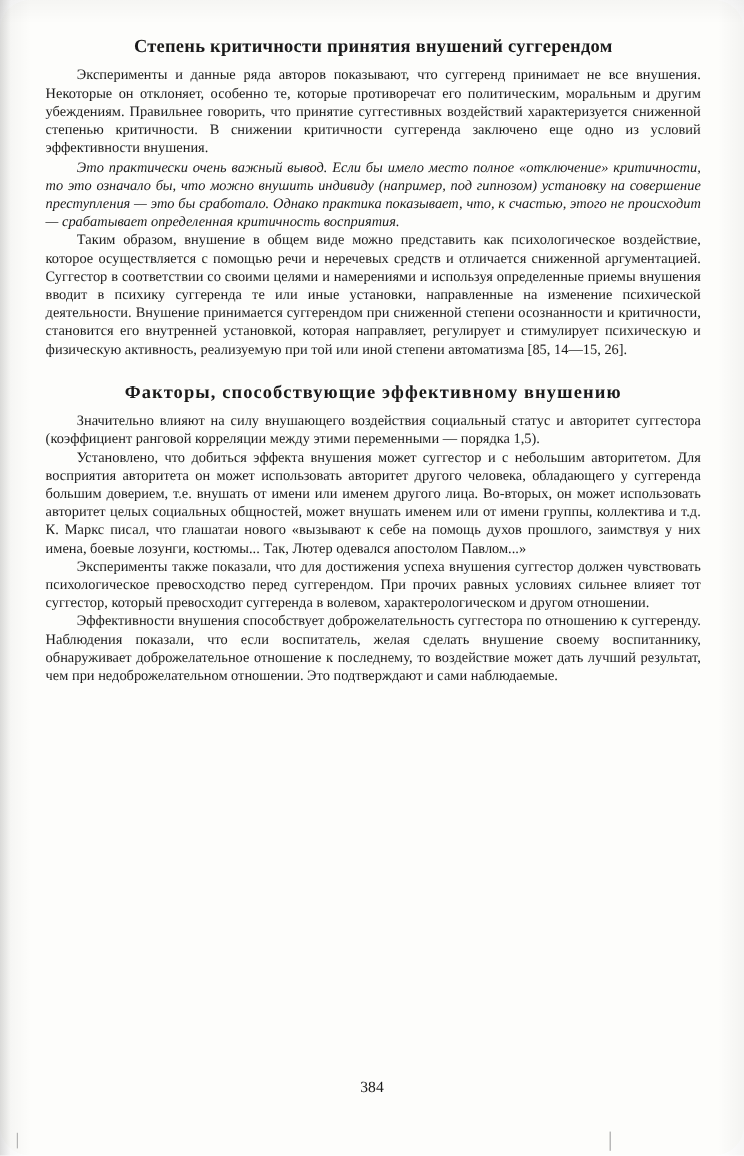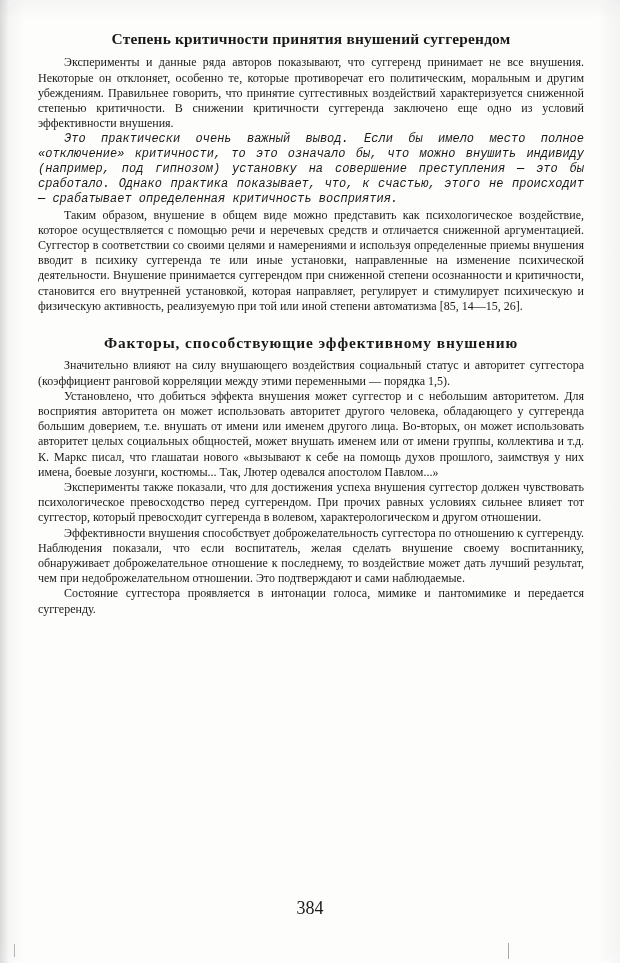--- a/index.html
+++ b/index.html
@@ -57,29 +57,28 @@
     font-size: 12px;
     line-height: 1.268;
     margin: 0;
     text-align: justify;
     text-indent: 26px;
     text-justify: inter-word;
     hyphens: manual;
   }
   p.para.italic {
     font-style: italic;
-    font-family: Liberation Mono, monospace;
   }
   .footer {
     position: absolute;
     left: 0;
     top: 898px;
     width: 620px;
     text-align: center;
-    font-size: 18px;
+    font-size: 13px;
   }
   .tick {
     position: absolute;
     background: #9a9a9a;
   }
   .tick.left {
     left: 14px; top: 944px; width: 1px; height: 13px;
     background: #b4b4b4;
   }
   .tick.right {
@@ -114,21 +113,20 @@
 
     <p class="para">Значительно влияют на силу внушающего воздействия социальный статус и авторитет суггестора (коэффициент ранговой корреляции между этими переменными — порядка 1,5).</p>
 
     <p class="para">Установлено, что добиться эффекта внушения может суггестор и с небольшим авторитетом. Для восприятия авторитета он может использовать авторитет другого человека, обладающего у суггеренда большим доверием, т.е. внушать от имени или именем другого лица. Во-вторых, он может использовать авторитет целых социальных общностей, может внушать именем или от имени группы, коллектива и т.д. К. Маркс писал, что глашатаи нового «вызывают к себе на помощь духов прошлого, заимствуя у них имена, боевые лозунги, костюмы... Так, Лютер одевался апостолом Павлом...»</p>
 
     <p class="para">Эксперименты также показали, что для достижения успеха внушения суггестор должен чувствовать психологическое превосходство перед суггерендом. При прочих равных условиях сильнее влияет тот суггестор, который превосходит суггеренда в волевом, характерологическом и другом отношении.</p>
 
     <p class="para">Эффективности внушения способствует доброжелательность суггестора по отношению к суггеренду. Наблюдения показали, что если воспитатель, желая сделать внушение своему воспитаннику, обнаруживает доброжелательное отношение к последнему, то воздействие может дать лучший результат, чем при недоброжелательном отношении. Это подтверждают и сами наблюдаемые.</p>
 
 
-    <p class="para">Состояние суггестора проявляется в интонации голоса, мимике и пантомимике и передается суггеренду.</p>
 
   </div>
 
   <div class="footer">384</div>
 
   <div class="tick left"></div>
   <div class="tick right"></div>
 </div>
 
 </body></html>

